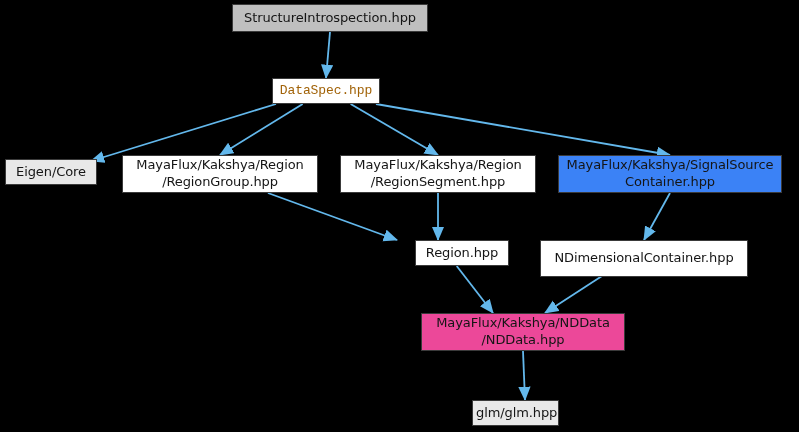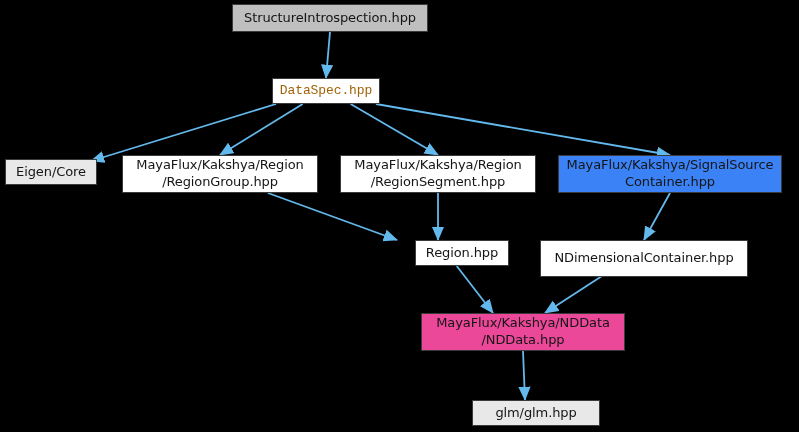--- a/index.html
+++ b/index.html
@@ -77,16 +77,16 @@
       <div class="node-box" style="left: 122px; top: 155px; width: 196px; height: 38px; background: rgb(255, 255, 255); border-color: rgb(58, 58, 58); color: rgb(21, 21, 21);"><span class="node-label">MayaFlux/Kakshya/Region
 /RegionGroup.hpp</span></div>
       <div class="node-box" style="left: 340px; top: 155px; width: 196px; height: 38px; background: rgb(255, 255, 255); border-color: rgb(58, 58, 58); color: rgb(21, 21, 21);"><span class="node-label">MayaFlux/Kakshya/Region
 /RegionSegment.hpp</span></div>
       <div class="node-box" style="left: 558px; top: 155px; width: 224px; height: 38px; background: #3b82f6; border-color: rgb(58, 58, 58); color: rgb(21, 21, 21);"><span class="node-label">MayaFlux/Kakshya/SignalSource
 Container.hpp</span></div>
       <div class="node-box" style="left: 391px; top: 240px; width: 94px; height: 26px; background: rgb(255, 255, 255); border-color: rgb(58, 58, 58); color: rgb(21, 21, 21); margin-left: 24px;"><span class="node-label">Region.hpp</span></div>
       <div class="node-box" style="left: 540px; top: 240px; width: 208px; height: 37px; background: rgb(255, 255, 255); border-color: rgb(58, 58, 58); color: rgb(21, 21, 21);"><span class="node-label">NDimensionalContainer.hpp</span></div>
       <div class="node-box" style="left: 421px; top: 313px; width: 204px; height: 38px; background: #ec4899; border-color: rgb(58, 58, 58); color: rgb(21, 21, 21);"><span class="node-label">MayaFlux/Kakshya/NDData
 /NDData.hpp</span></div>
-      <div class="node-box" style="left: 472px; top: 400px; width: 128px; height: 26px; background: rgb(232, 232, 232); border-color: rgb(58, 58, 58); color: rgb(21, 21, 21);"><span class="node-label">glm/glm.hpp</span></div>
+      <div class="node-box" style="left: 472px; top: 400px; width: 87px; height: 26px; background: rgb(232, 232, 232); border-color: rgb(58, 58, 58); color: rgb(21, 21, 21);"><span class="node-label">glm/glm.hpp</span></div>
     </div>
 
 </div>
 
 </body></html>

